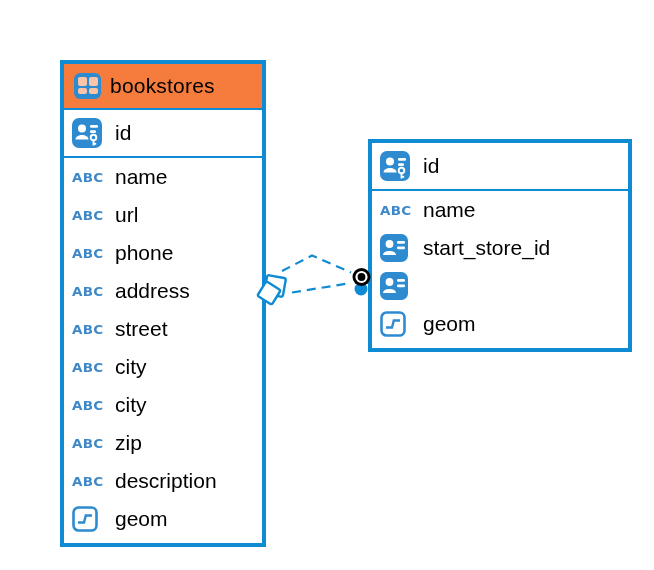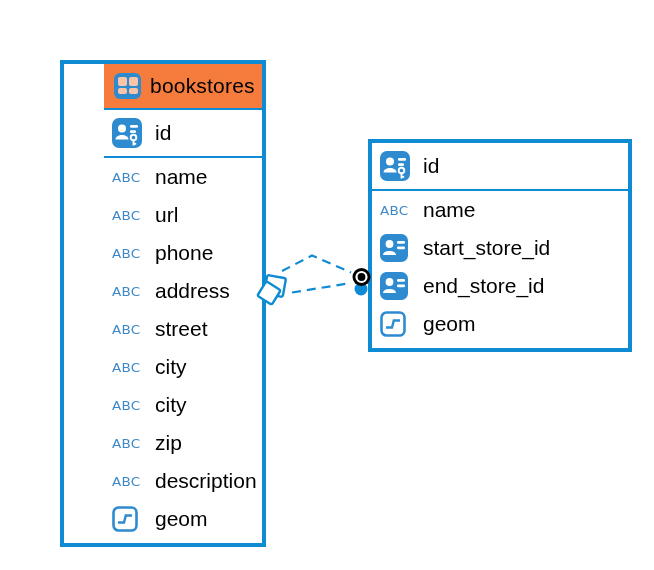--- a/index.html
+++ b/index.html
@@ -27,31 +27,31 @@
     border-radius:2px;background-color:var(--header-bg,#eee);
     background-image:linear-gradient(rgba(255,255,255,.55),rgba(255,255,255,.55));
   }
   .row{height:38px;display:flex;align-items:center;gap:9px;padding:0 8px;}
   .pk-row{height:46px;border-bottom:2px solid var(--accent);}
   .fields{padding-bottom:5px;}
   .fname{font-size:21px;white-space:nowrap;}
   .fname.bold{font-weight:400;}
   .icon-slot{width:34px;display:flex;align-items:center;flex:0 0 auto;}
   .abc{
-    font-family:"DejaVu Sans",sans-serif;font-weight:400;font-size:13.5px;
+    font-family:"DejaVu Sans",sans-serif;font-weight:700;font-size:13.5px;
     color:var(--abc);letter-spacing:.3px;transform:scaleY(.96);
   }
   .conn-svg{position:absolute;left:0;top:0;pointer-events:none;}
 </style>
 </head>
 <body>
 
 <div class="stage" style="--accent: #0F8BD4; --badge: #2E8BD0; --abc: #3E88C8;">
 
-  <div class="table-card" style="left: 60px; top: 60px; width: 206px; padding-left: 40px; --header-bg: #F57C3D;">
+  <div class="table-card" style="left: 60px; top: 60px; width: 206px; --header-bg: #F57C3D;">
     <div class="t-header">
       <span class="tbl-icon">
         <span class="cell"></span>
         <span class="cell"></span>
         <span class="cell"></span>
         <span class="cell"></span>
       </span>
       <span class="t-title">bookstores</span>
     </div>
 
@@ -178,21 +178,20 @@
       <div class="row">
         <span class="icon-slot">
           <svg width="28" height="28" viewBox="0 0 28 28">
             <rect x="0" y="0" width="28" height="28" rx="6.5" fill="var(--badge)"></rect>
             <circle cx="9.5" cy="10" r="3.9" fill="#fff"></circle>
             <path d="M3 21 C3 15.5 16 15.5 16 21 L3 21 Z" fill="#fff"></path>
             <rect x="17" y="7" width="8" height="2.8" rx="1.2" fill="#fff"></rect>
             <rect x="17" y="12.4" width="8" height="2.8" rx="1.2" fill="#fff"></rect>
           </svg>
         </span>
-        <span class="fname">end_store_id</span>
       </div>
       <div class="row">
         <span class="icon-slot">
           <svg width="26" height="26" viewBox="0 0 26 26">
             <rect x="1.5" y="1.5" width="23" height="23" rx="5" fill="#fff" stroke="var(--badge)" stroke-width="2.6"></rect>
             <polyline points="6,16.5 12,16.5 13.8,9.5 20,9.5" fill="none" stroke="var(--badge)" stroke-width="2.4"></polyline>
           </svg>
         </span>
         <span class="fname">geom</span>
       </div>

